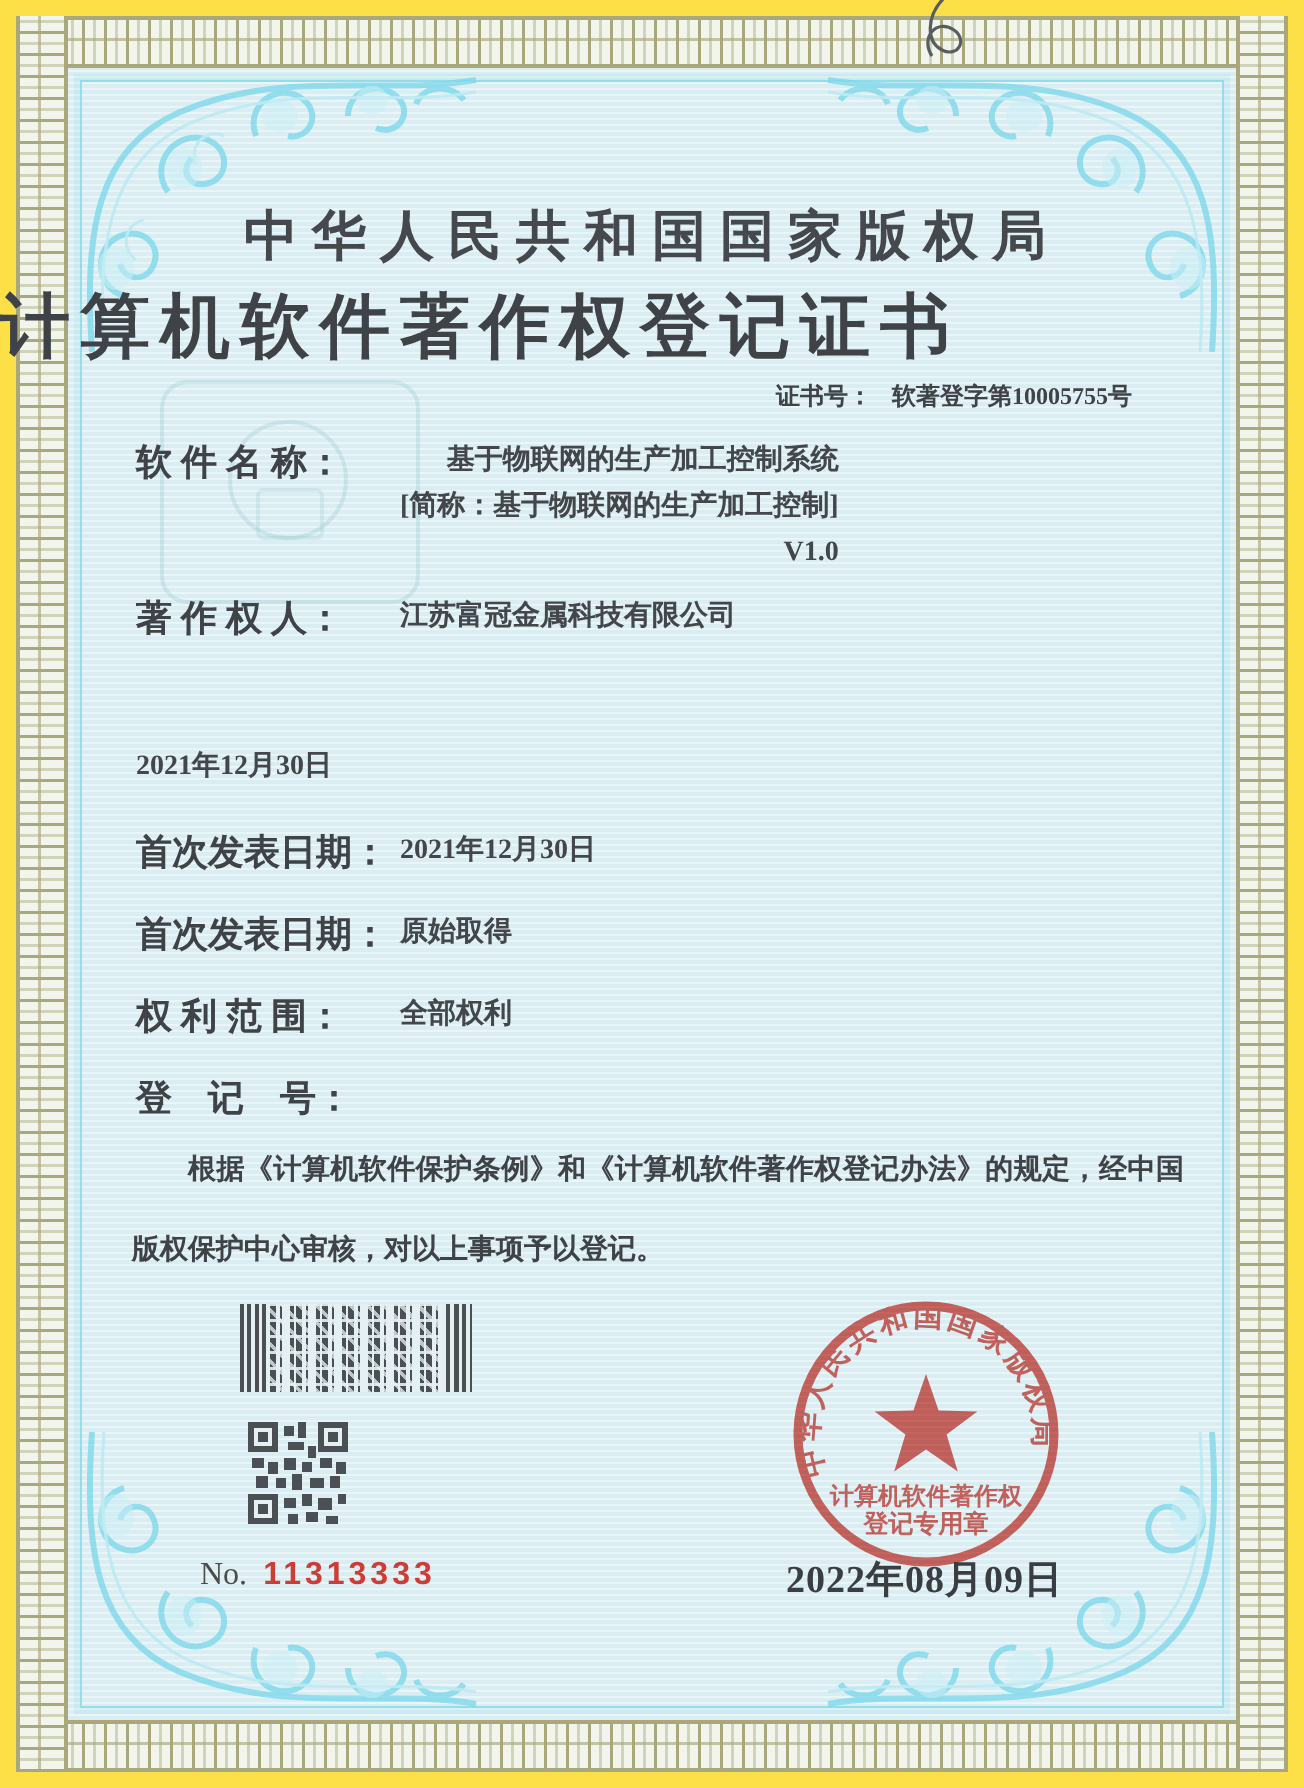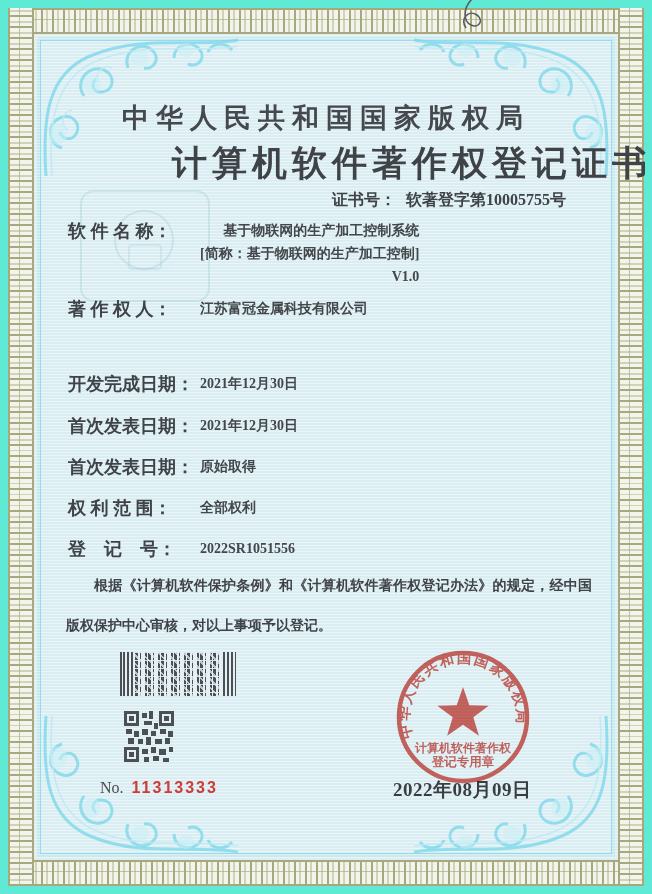--- a/index.html
+++ b/index.html
@@ -2,21 +2,21 @@
 <html><head>
 <meta charset="utf-8">
 <style>
   html,body{margin:0;padding:0;}
   body{
     width:652px;height:894px;
     background:#f7faf8;
     font-family:"Liberation Serif","DejaVu Serif",serif;
     overflow:hidden;
   }
-  .page{position:relative;width:652px;height:894px;background:#5eead4;}
+  .page{position:relative;width:652px;height:894px;background:#fde047;}
 
   
   .paper{
     position:absolute;inset:9px;
     background:
       repeating-linear-gradient(0deg, rgba(255,255,255,.45) 0 1px, rgba(0,0,0,0) 1px 3px),
       #d9edf2;
     z-index:1;
   }
 
@@ -71,26 +71,26 @@
 
   
   .scribble{position:absolute;left:442px;top:-2px;z-index:6;}
 
   
   .authority{
     position:absolute;left:0;right:0;top:100px;text-align:center;z-index:3;
     font-size:27px;font-weight:bold;letter-spacing:7px;color:#45494d;
   }
   .cert-title{
-    position:absolute;left:0;right:0;top:140px;text-align:right;z-index:3;
+    position:absolute;left:0;right:0;top:140px;text-align:left;z-index:3;
     font-size:35px;font-weight:bold;letter-spacing:5px;color:#3f4347;font-family:Liberation Mono, monospace;
   }
   .cert-no-line{
     position:absolute;top:190px;right:86px;z-index:3;
-    font-size:16px;font-weight:bold;color:#3f4347;
+    font-size:12px;font-weight:bold;color:#3f4347;
   }
   .cert-no-line .lbl{margin-right:10px;}
 
   .field-row{position:absolute;left:68px;z-index:3;display:flex;}
   .flabel{
     width:132px;flex:0 0 132px;
     font-size:18px;font-weight:bold;color:#3f4347;white-space:pre;
   }
   .fvalue{font-size:14px;font-weight:bold;color:#43474b;line-height:23px;text-align:right;}
   .fvalue div{white-space:pre;}
@@ -245,21 +245,20 @@
   </div>
 
   <div class="field-row" style="top:297px">
     <span class="flabel">著 作 权 人：</span>
     <div class="fvalue">
         <div>江苏富冠金属科技有限公司</div>
       </div>
   </div>
 
   <div class="field-row" style="top:372px">
-    <span class="flabel">开发完成日期：</span>
     <div class="fvalue">
         <div>2021年12月30日</div>
       </div>
   </div>
 
   <div class="field-row" style="top:414px">
     <span class="flabel">首次发表日期：</span>
     <div class="fvalue">
         <div>2021年12月30日</div>
       </div>
@@ -274,23 +273,20 @@
 
   <div class="field-row" style="top:496px">
     <span class="flabel">权 利 范 围：</span>
     <div class="fvalue">
         <div>全部权利</div>
       </div>
   </div>
 
   <div class="field-row" style="top:537px">
     <span class="flabel">登　记　号：</span>
-    <div class="fvalue">
-        <div>2022SR1051556</div>
-      </div>
   </div>
 
   <p class="statement">根据《计算机软件保护条例》和《计算机软件著作权登记办法》的规定，经中国版权保护中心审核，对以上事项予以登记。</p>
 
   <div class="barcode">
     <div class="bc-left"></div>
     <div class="bc-mid"></div>
     <div class="bc-right"></div>
   </div>
 

